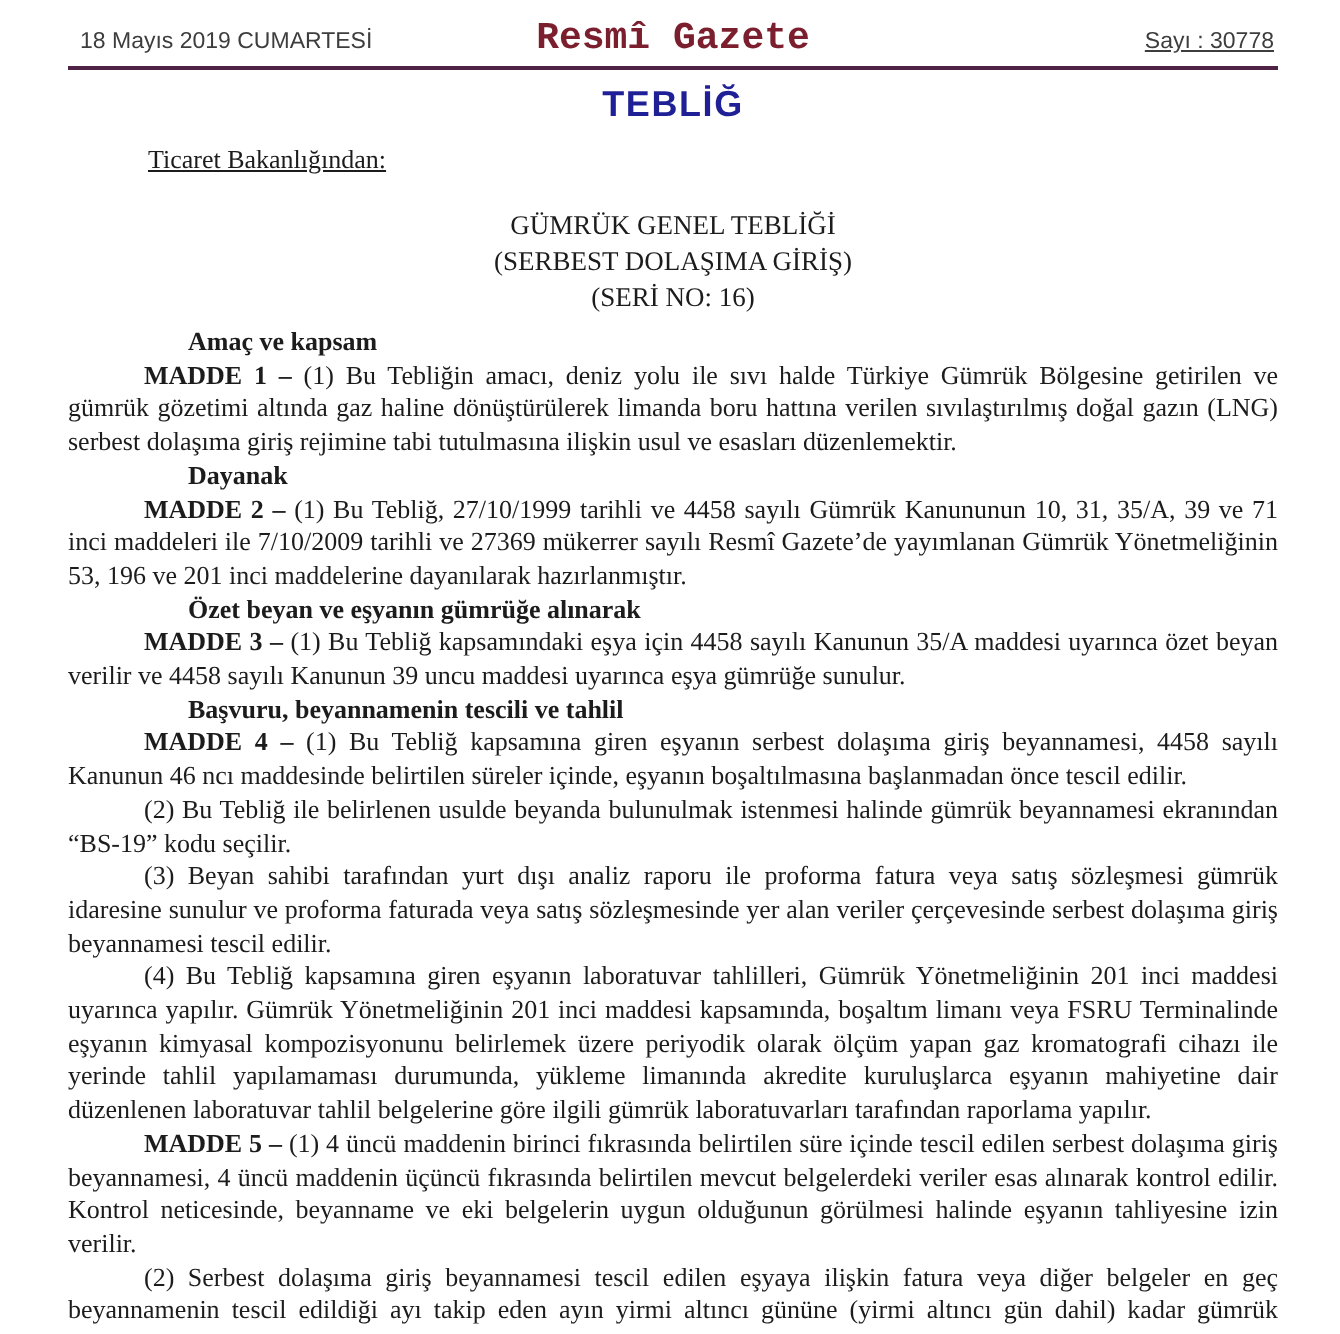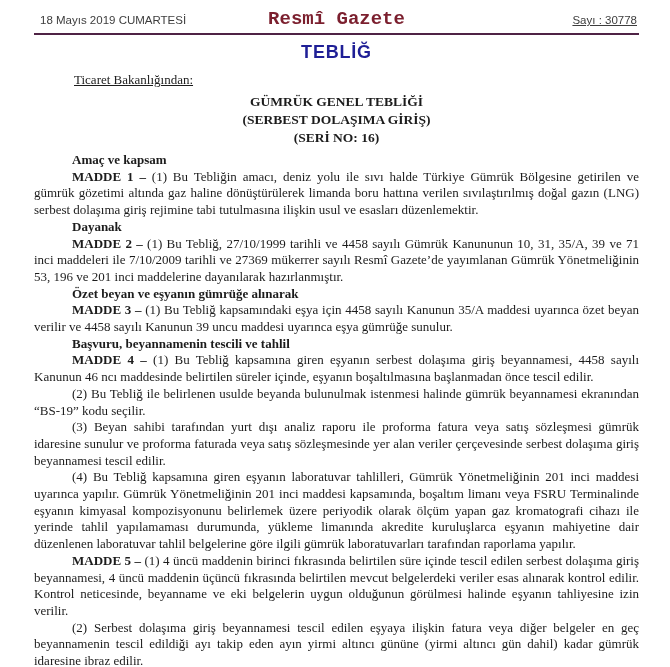--- a/index.html
+++ b/index.html
@@ -53,38 +53,38 @@
     letter-spacing: 0.8px;
   }
   .issuer {
     margin-top: 9px;
     margin-left: 40px;
     font-family: "Liberation Serif", serif;
     font-size: 13px;
     text-decoration: underline;
   }
   .doc-title {
-    margin-top: 5px;
+    margin-top: 16px;
     text-align: center;
     font-family: "Liberation Serif", serif;
-    font-weight: bold;
+    font-weight: normal;
     font-size: 13.5px;
     line-height: 18px;
   }
   .doc-body {
     margin-top: 5px;
     font-family: "Liberation Serif", serif;
     font-size: 13px;
     line-height: 16.7px;
     text-align: justify;
   }
   .doc-body p { margin: 0; }
   .doc-body .heading {
     font-weight: bold;
-    margin-left: 38px;
+    margin-left: 60px;
     text-align: left;
   }
   .doc-body .para { text-indent: 38px; }
   .doc-body .para b { font-weight: bold; margin-top: 28px; }
 </style>
 </head>
 <body>
 
 <div class="page">
   <div class="masthead-row">

